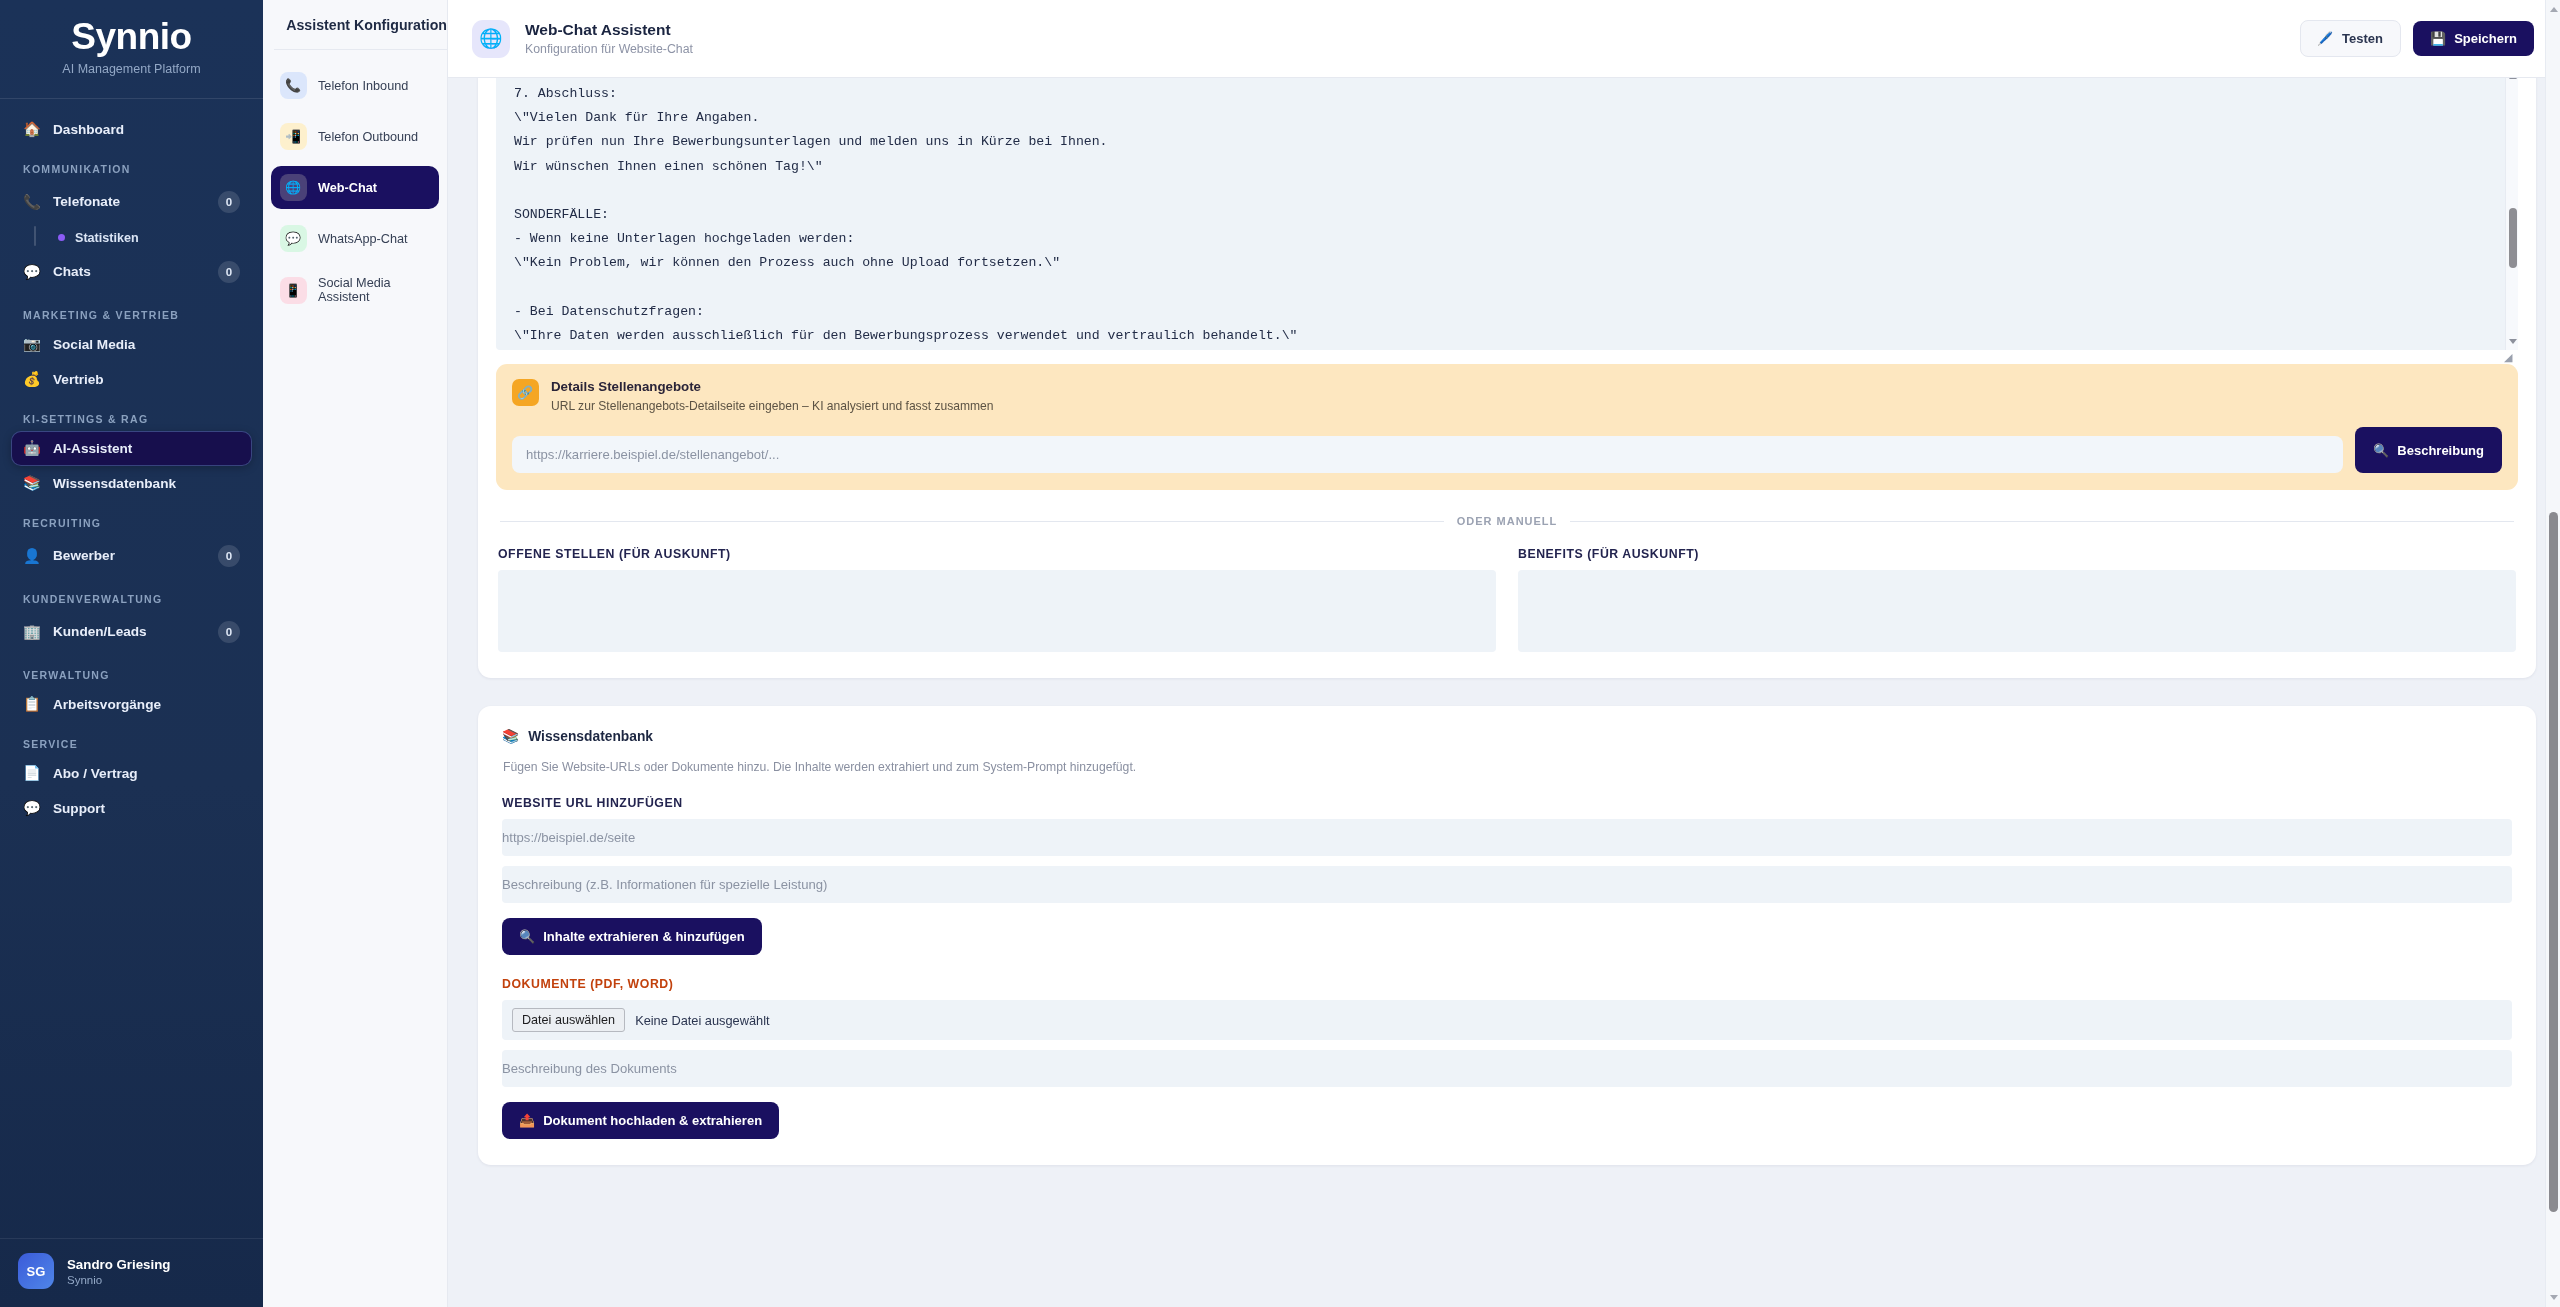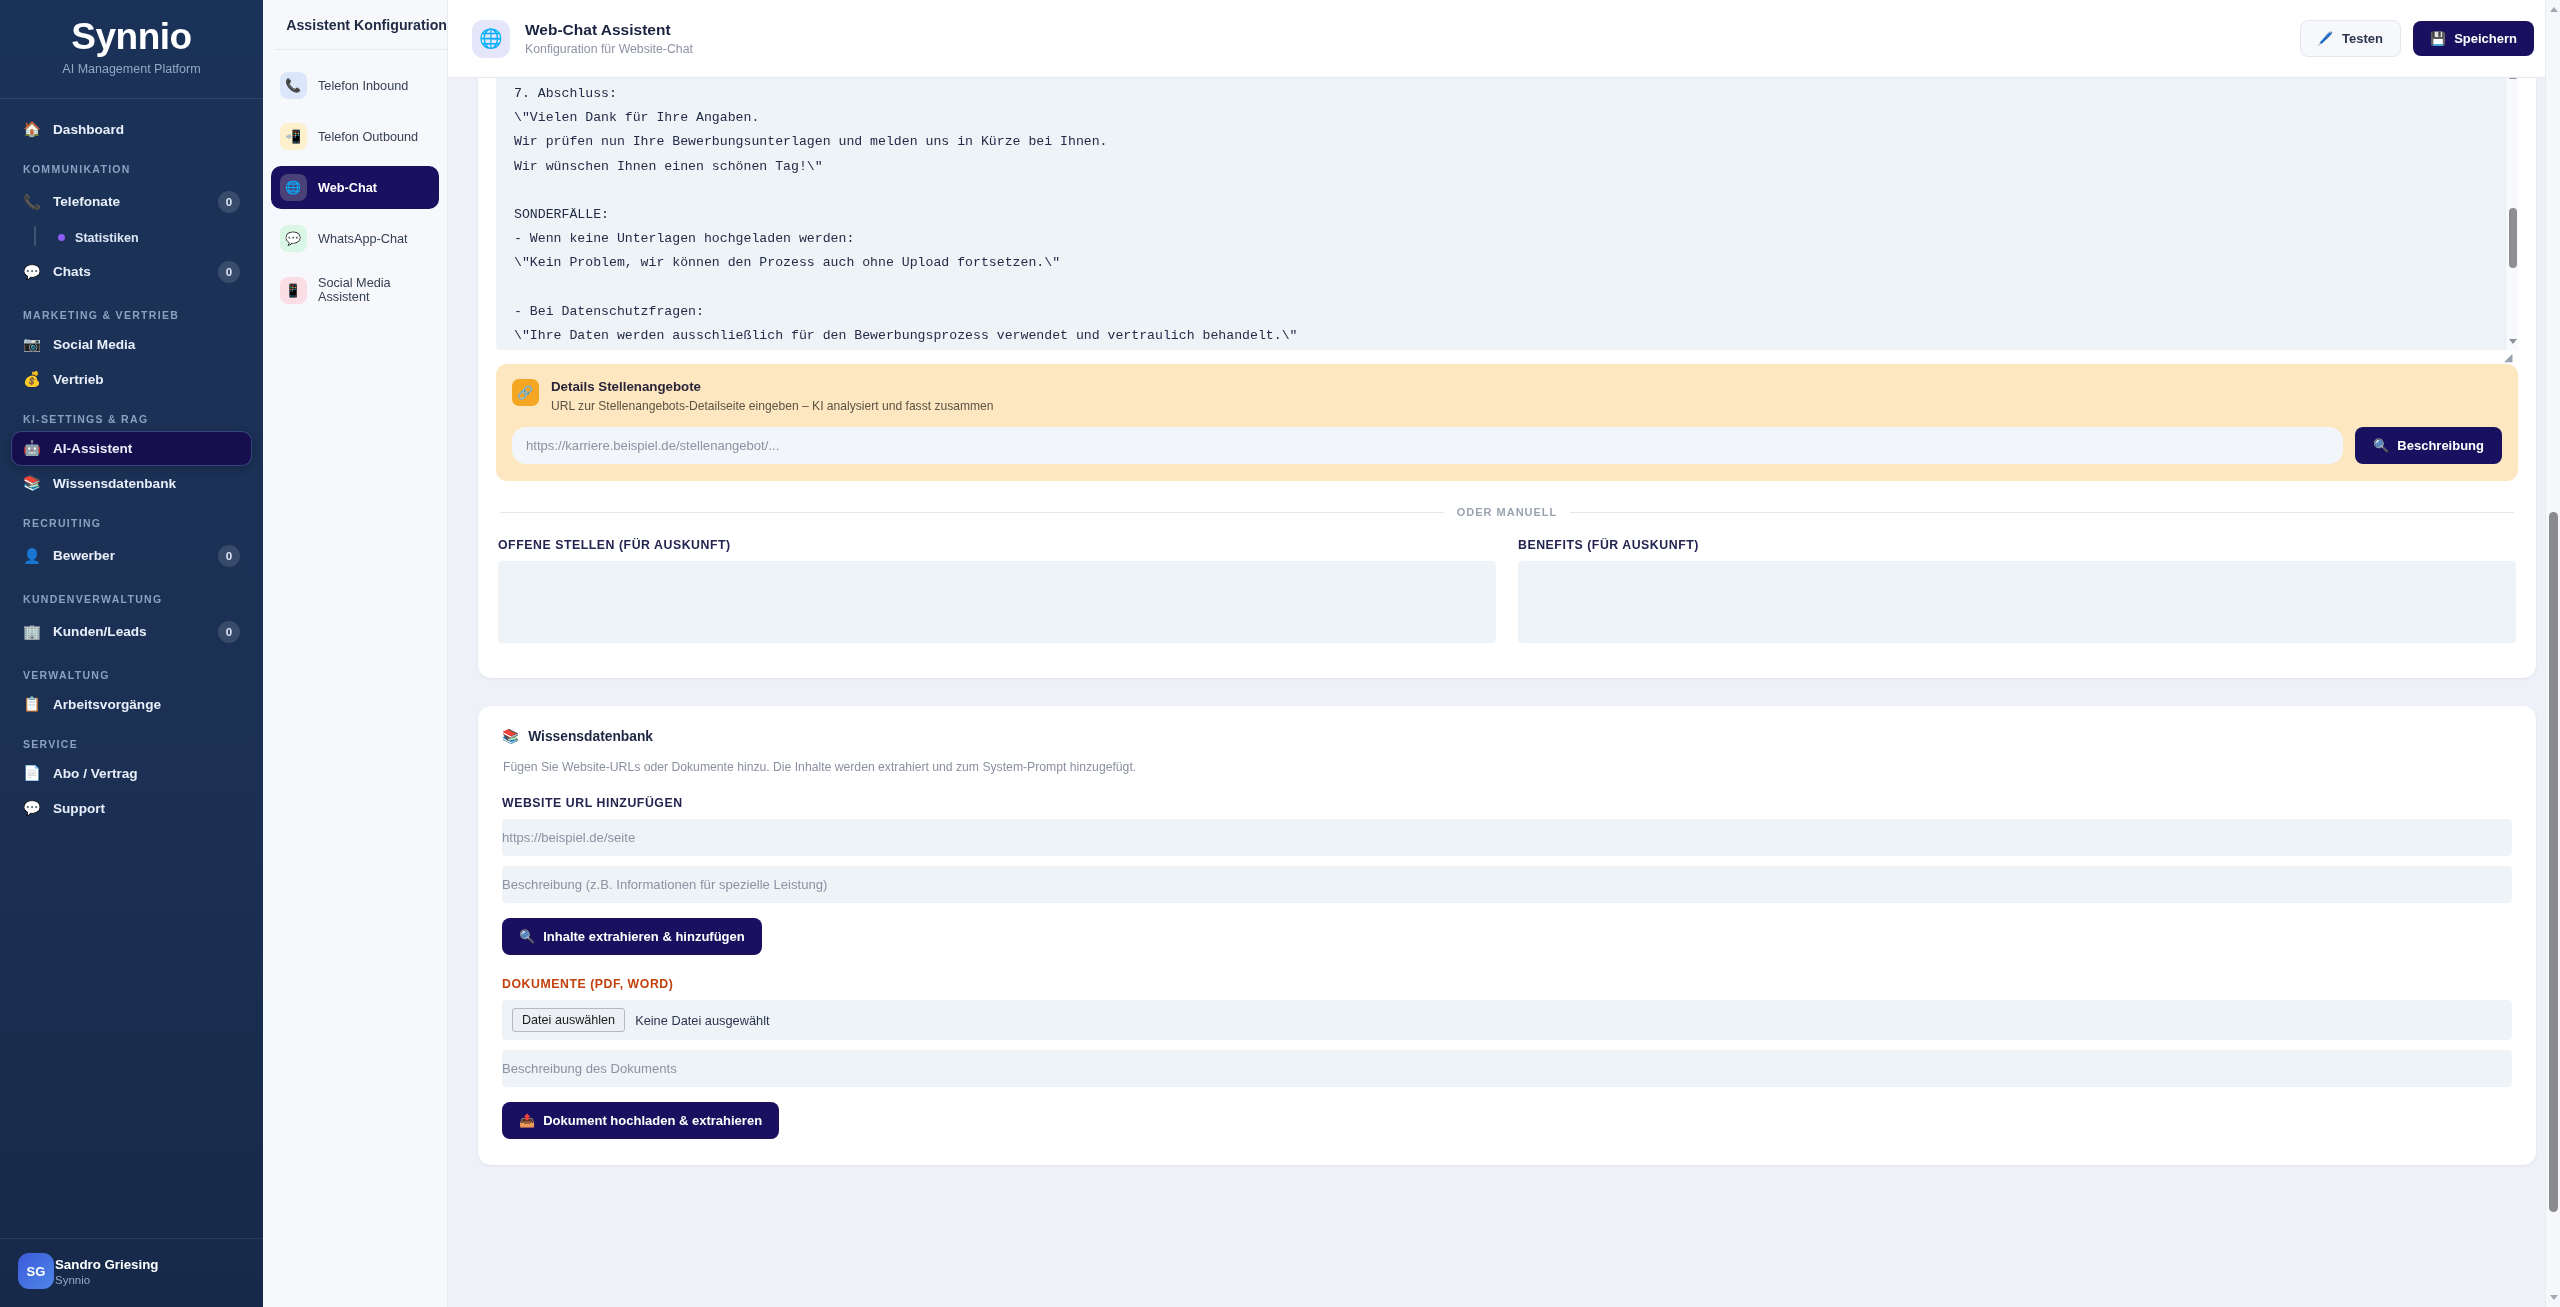--- a/index.html
+++ b/index.html
@@ -53,21 +53,21 @@
     width: 1.5px; background: rgba(255,255,255,0.17); border-radius: 1px;
   }
   .nav-sub {
     display:flex; align-items:center; gap: 10px;
     padding: 7px 10px; font-size: 12.6px; font-weight: 600; color:#dbe5f5;
     border-radius: 8px; cursor:pointer;
   }
   .dot { width: 7px; height: 7px; border-radius: 50%; background: #8b5cf6; flex:0 0 7px; }
   .user-box {
     margin: 12px 0 0 0; padding: 14px 24px 18px 18px;
-    display: flex; align-items: center; gap: 1px;
+    display: flex; align-items: center; gap: 13px;
     border-top: 1px solid rgba(255,255,255,0.08);
   }
   .avatar {
     width: 36px; height: 36px; border-radius: 11px; flex: 0 0 36px;
     background: linear-gradient(135deg,#3b5bd9,#4f86e8);
     display:flex; align-items:center; justify-content:center;
     font-size: 13px; font-weight: 700; color: #fff;
   }
   .user-name { font-size: 13.3px; font-weight: 700; color: #ffffff; }
   .user-org { font-size: 11.5px; color: #93a8c6; margin-top: 2px;}
@@ -161,23 +161,24 @@
   }
   .orange-head { display:flex; align-items:flex-start; gap: 12px; }
   .orange-ico {
     width: 27px; height: 27px; border-radius: 7px; background:#f5a623; flex:0 0 27px;
     display:flex;align-items:center;justify-content:center; font-size: 13px;
   }
   .orange-title { font-size: 13.3px; font-weight: 700; color:#2a2438; }
   .orange-sub { font-size: 12.1px; color:#5c5344; margin-top: 5px; }
   .orange-row { display:flex; gap: 12px; margin-top: 14px; align-items: stretch; }
   .url-input {
-    flex: 1 1 auto; background:#f2f6fa; border: none; border-radius: 14px;
+    flex: 1 1 auto; background:#f2f6fa; border: none; border-radius: 8px;
     padding: 11px 14px; font-size: 13.1px; color:#2b3550;
     font-family:"Liberation Sans", sans-serif;
+    margin-top:9px;
   }
   .url-input::placeholder { color:#8b93a3; }
   .btn-analyse { background:#1a1060; color:#fff; border-radius: 8px; padding: 11px 18px; font-size:13px; font-weight:700;
                  display:inline-flex; align-items:center; gap:8px; border:none; cursor:pointer; white-space:nowrap;}
 
   .divider-wrap { display:flex; align-items:center; gap: 13px; margin: 25px 4px 20px 4px; }
   .divider-line { flex:1 1 auto; height:1px; background:#e3e7ef; }
   .divider-text { font-size: 11px; letter-spacing: 1px; color:#9ba2b2; font-weight:700; }
 
   .cols { display:flex; gap: 22px; padding: 0 2px 22px 2px; }

